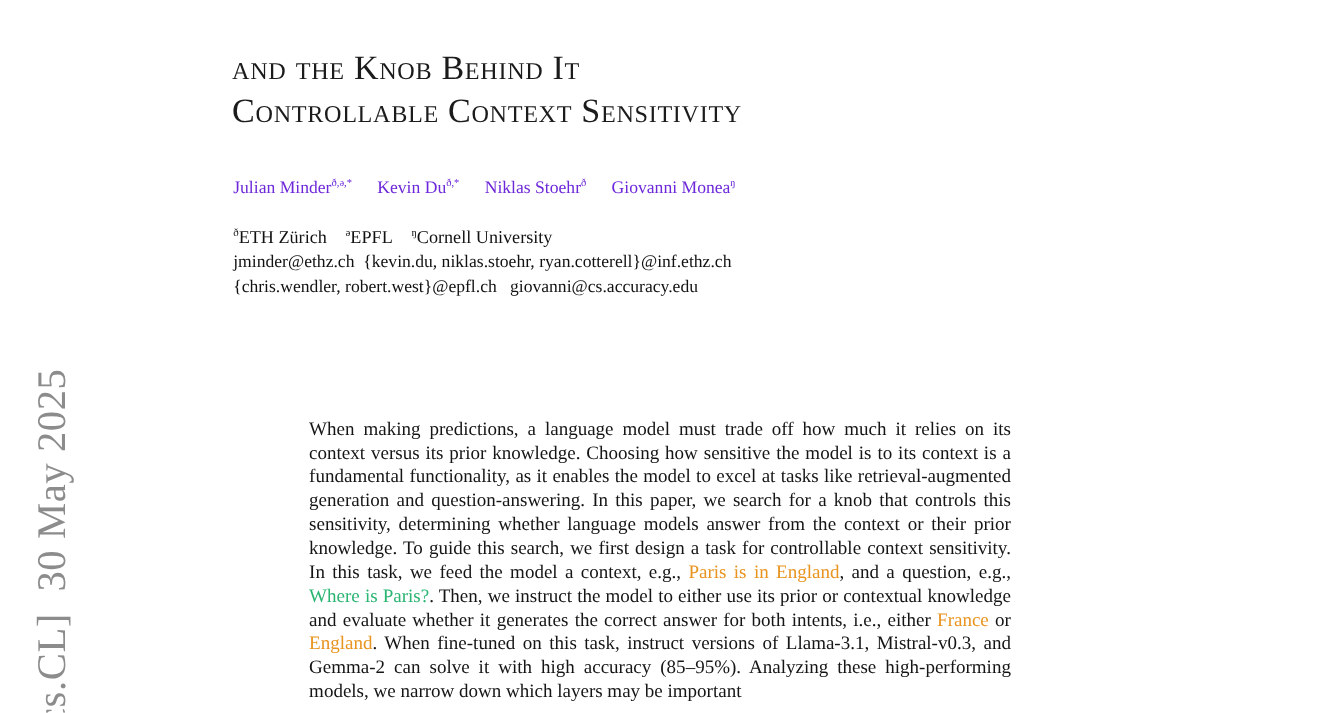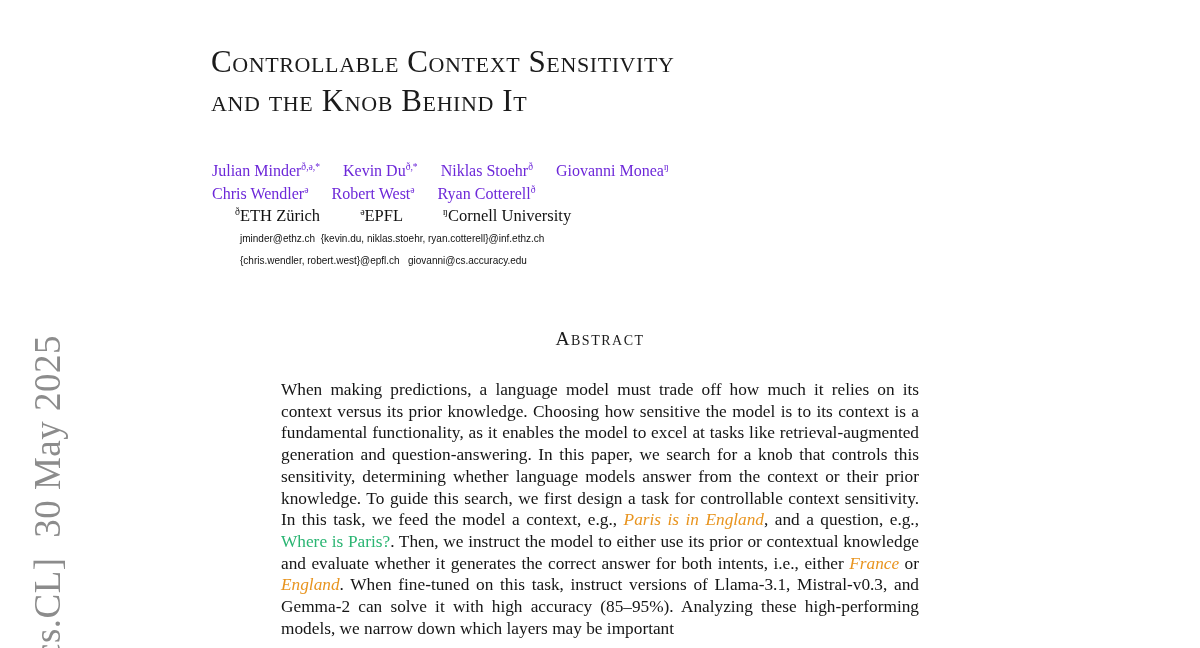--- a/index.html
+++ b/index.html
@@ -62,34 +62,33 @@
 
   
   .affils {
     position: absolute;
     left: 212px;
     top: 205px;
     font-size: 16.5px;
     line-height: 22px;
     color: #111;
   }
-  .affil { margin-right: 17px; margin-left: 23px; }
+  .affil { margin-right: 17px; }
   .affil:last-child { margin-right: 0; text-align: right; }
 
   
   .emails {
     position: absolute;
     left: 212px;
     top: 228px;
-    font-family: Liberation Sans, sans-serif;
-    font-size: 10px;
+    font-family: Liberation Serif, serif;
+    font-size: 16px;
     line-height: 21.5px;
     white-space: pre;
     color: #111;
-    margin-left: 28px;
   }
 
   
   .abstract-head {
     position: absolute;
     left: 280px;
     top: 328px;
     width: 640px;
     text-align: center;
     font-variant: small-caps;
@@ -100,41 +99,39 @@
   .abstract-body {
     position: absolute;
     left: 281px;
     top: 379px;
     width: 638px;
     font-size: 17.3px;
     line-height: 21.7px;
     text-align: justify;
     color: #151515;
   }
-  .abstract-body .ctx { color: var(--ctx-color, #e8941f); font-style: italic; }
+  .abstract-body .ctx { color: var(--ctx-color, #e8941f); }
   .abstract-body .qst { color: var(--qst-color, #2bb573); }
 </style>
 </head>
 <body>
 
 <div class="page">
 
   <div class="watermark">cs.CL]  30 May 2025</div>
 
   <h1 class="title">
+    <span class="title-line">and the Knob Behind It</span>
     <span class="title-line">Controllable Context Sensitivity</span>
-    <span class="title-line">and the Knob Behind It</span>
   </h1>
 
   <div class="authors" id="authors">
       <div class="author-line"><span class="author">Julian Minder<sup class="aff">ð,ə,*</sup></span><span class="author">Kevin Du<sup class="aff">ð,*</sup></span><span class="author">Niklas Stoehr<sup class="aff">ð</sup></span><span class="author">Giovanni Monea<sup class="aff">ŋ</sup></span></div>
-      <div class="author-line"><span class="author">Chris Wendler<sup class="aff">ə</sup></span><span class="author">Robert West<sup class="aff">ə</sup></span><span class="author">Ryan Cotterell<sup class="aff">ð</sup></span></div>
     </div>
 
   <div class="affils" id="affils"><span class="affil"><sup class="aff">ð</sup>ETH Zürich</span><span class="affil"><sup class="aff">ə</sup>EPFL</span><span class="affil"><sup class="aff">ŋ</sup>Cornell University</span></div>
 
   <div class="emails" id="emails"><div class="email-line">jminder@ethz.ch  {kevin.du, niklas.stoehr, ryan.cotterell}@inf.ethz.ch</div><div class="email-line">{chris.wendler, robert.west}@epfl.ch   giovanni@cs.accuracy.edu</div></div>
 
-  <div class="abstract-head">Abstract</div>
 
   <div class="abstract-body" id="abstract-body"><span>When making predictions, a language model must trade off how much it relies on its context versus its prior knowledge. Choosing how sensitive the model is to its context is a fundamental functionality, as it enables the model to excel at tasks like retrieval-augmented generation and question-answering. In this paper, we search for a knob that controls this sensitivity, determining whether language models answer from the context or their prior knowledge. To guide this search, we first design a task for controllable context sensitivity. In this task, we feed the model a context, e.g., </span><span class="ctx">Paris is in England</span><span>, and a question, e.g., </span><span class="qst">Where is Paris?</span><span>. Then, we instruct the model to either use its prior or contextual knowledge and evaluate whether it generates the correct answer for both intents, i.e., either </span><span class="ctx">France</span><span> or </span><span class="ctx">England</span><span>. When fine-tuned on this task, instruct versions of Llama-3.1, Mistral-v0.3, and Gemma-2 can solve it with high accuracy (85–95%). Analyzing these high-performing models, we narrow down which layers may be important</span></div>
 
 </div>
 
 </body></html>

